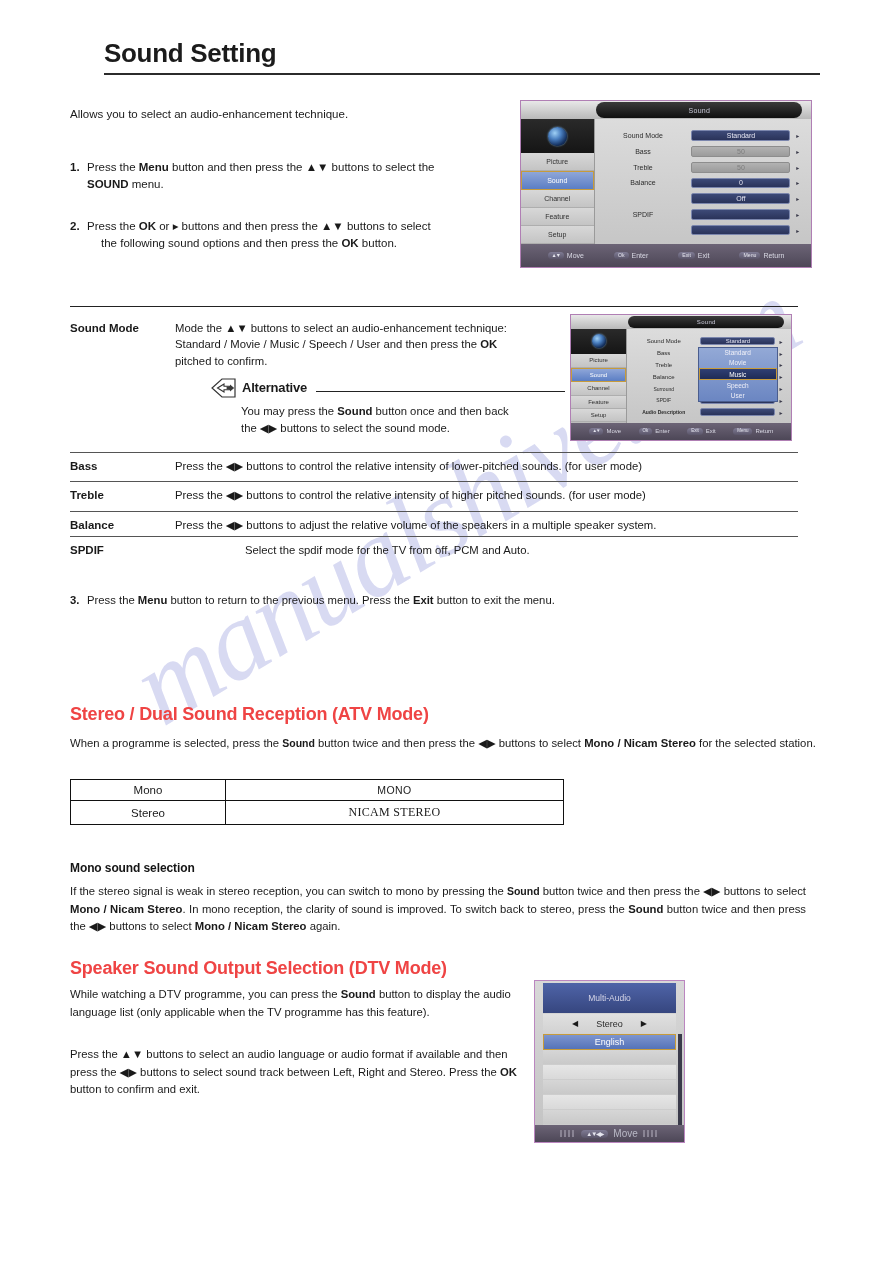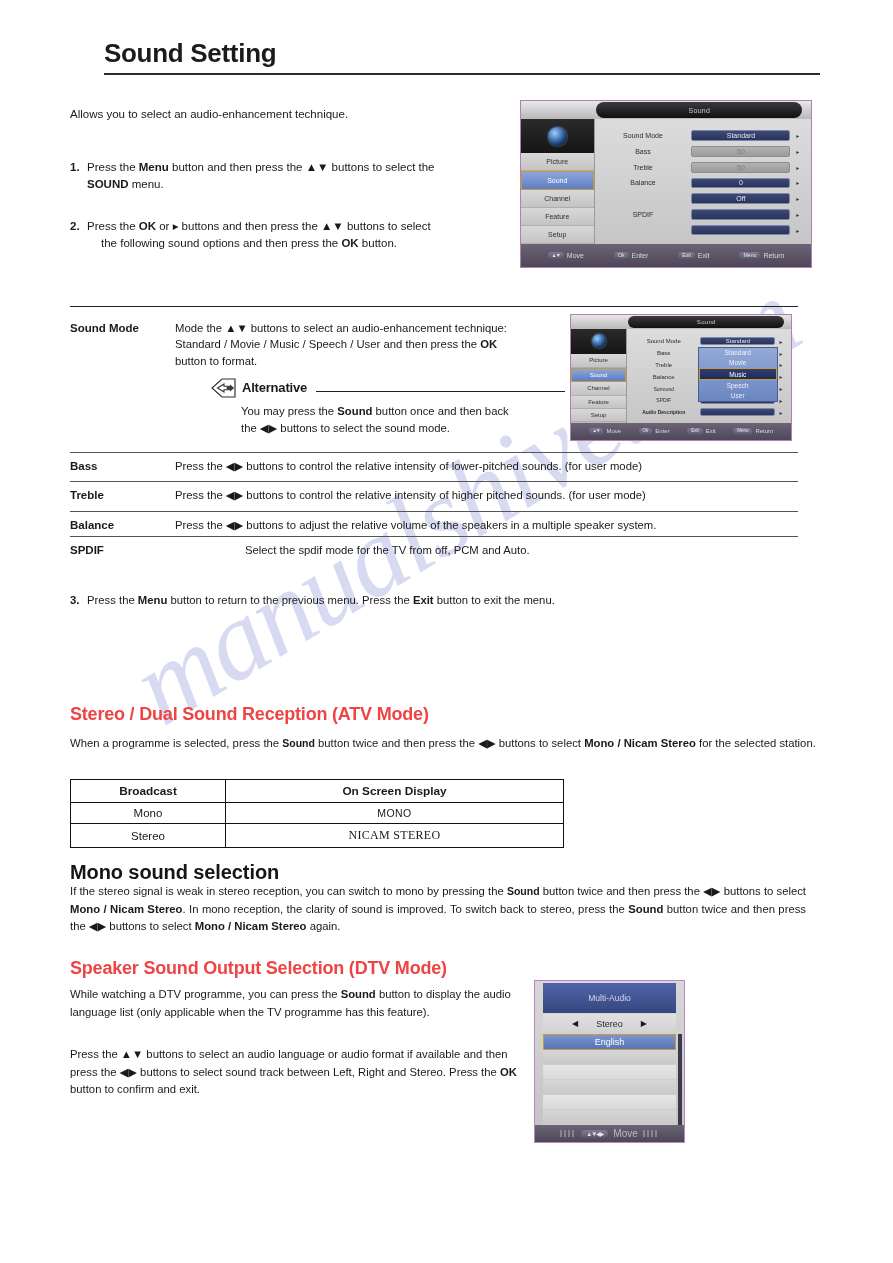--- a/index.html
+++ b/index.html
@@ -138,21 +138,21 @@
     position: absolute;
     left: 70px;
     font-size: 18px;
     font-weight: bold;
     letter-spacing: -0.2px;
     color: #ef4444;
   }
   .h3 {
     position: absolute;
     left: 70px;
-    font-size: 20px;
+    font-size: 12px;
     font-weight: bold;
     letter-spacing: -0.1px;
     color: #151515;
   }
   .para {
     position: absolute;
     left: 70px;
     font-size: 11.3px;
     line-height: 1.55;
     text-align: justify;
@@ -518,21 +518,21 @@
       </div>
     </div>
 
     <div class="hr-thick" style="top:306px;"></div>
 
     <div class="prop-row" style="top:320px; width:495px;">
       <div class="prop-label">Sound Mode</div>
       <div class="prop-body">
         <span>Mode the ▲▼ buttons to select an audio-enhancement technique:</span><br>
         <span>Standard / Movie / Music / Speech / User and then press the </span><b>OK</b><br>
-        <span>button to format.</span>
+        <span>pitched to confirm.</span>
 
         <div class="alt-wrap">
           <div class="alt-head">
             <svg width="26" height="20" viewBox="0 0 26 20">
               <polygon points="11,1 24,1 24,19 11,19 1,10" fill="#ffffff" stroke="#333" stroke-width="1.2"></polygon>
               <path d="M6.5,10 L13,6 L13,8.3 L19,8.3 L19,11.7 L13,11.7 L13,14 Z" fill="#ffffff" stroke="#333" stroke-width="1.1"></path>
               <path d="M19,6.6 L23.2,10 L19,13.4 Z" fill="#3a3a3a"></path>
               <rect x="15.6" y="8.6" width="4.4" height="2.8" fill="#3a3a3a"></rect>
             </svg>
             <span class="alt-title">Alternative</span>
@@ -660,24 +660,20 @@
       </div>
     </div>
 
     <div class="h2" style="top:704px;">Stereo / Dual Sound Reception (ATV Mode)</div>
     <div class="para" style="top:735px; width:750px;">
       <span>When a programme is selected, press the </span><b style="font-size:10.5px">Sound</b><span> button twice and then press the</span><span> ◀▶ buttons to select </span><b>Mono / Nicam Stereo</b><span> for the selected station.</span>
     </div>
 
     <table class="bc-table">
       <tbody>
-          <tr>
-        <th class="col1">Broadcast</th>
-        <th>On Screen Display</th>
-      </tr>
       <tr>
         <td class="col1">Mono</td>
         <td class="osd-mono">MONO</td>
       </tr>
       <tr>
         <td class="col1">Stereo</td>
         <td class="osd-nicam novert">NICAM STEREO</td>
       </tr>
     </tbody>
       </table>

